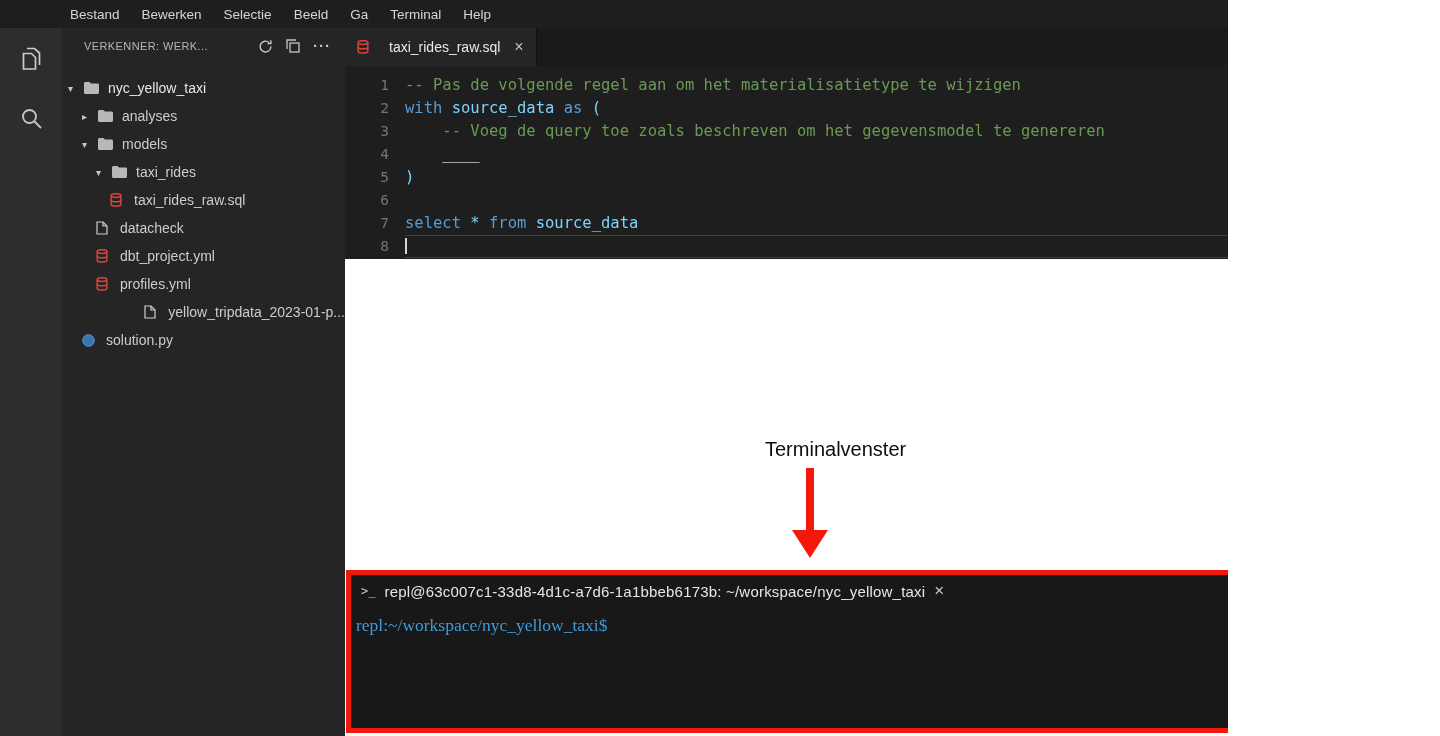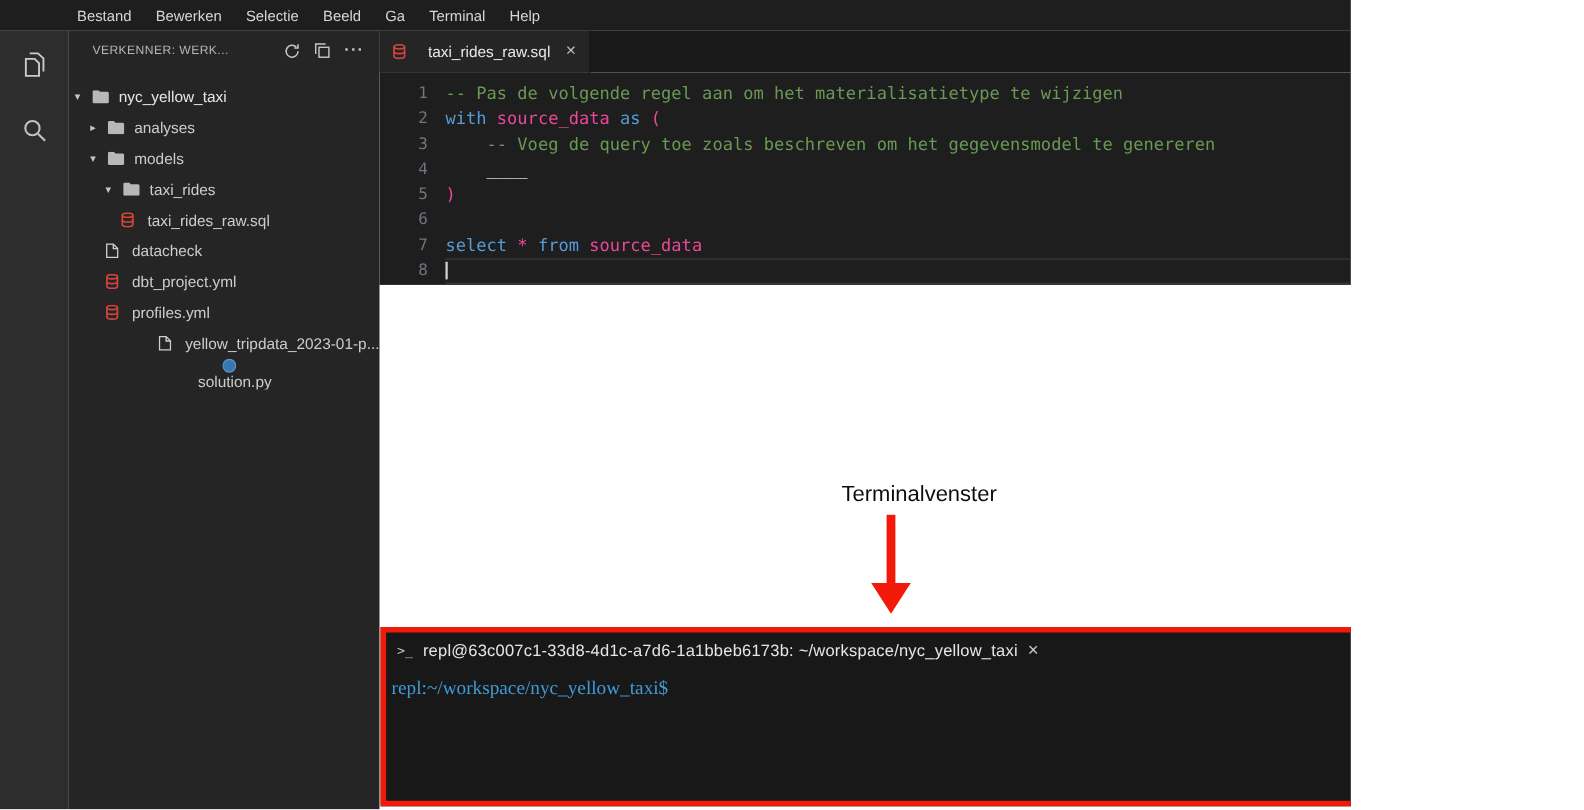--- a/index.html
+++ b/index.html
@@ -44,21 +44,21 @@
   .tab-close{color:#c0c0c0;font-size:16px;margin-left:6px;cursor:pointer;}
   .codearea{position:absolute;left:345px;top:66px;width:1039px;height:193px;background:#1e1e1e;
             font-family:"DejaVu Sans Mono",monospace;font-size:15.5px;padding-top:8px;box-sizing:border-box;z-index:4;}
   .cline{display:flex;height:23px;line-height:23px;}
   .lnum{width:44px;flex:none;text-align:right;color:#6e7681;font-size:14.5px;}
   .lcontent{margin-left:16px;flex:1;white-space:pre;}
   .cline.active .lcontent{border-top:1px solid #3f3f3f;border-bottom:1px solid #3f3f3f;
                           height:21px;line-height:21px;}
   .tok-comment{color:var(--comment-green);}
   .tok-keyword{color:var(--keyword-blue);}
-  .tok-plain{color:#ec4899;}
+  .tok-plain{color:#7dd3fc;}
   .tok-plain-bright{color:#e8e8e8;}
   .cursor{display:inline-block;width:2px;height:16px;background:#d5d5d5;vertical-align:-3px;}
 
   
   .rightcol{position:absolute;left:1384px;top:28px;width:56px;height:708px;background:#ffffff;z-index:5;}
   .hamburger{position:absolute;left:16px;top:26px;width:24px;cursor:pointer;}
   .hamburger i{display:block;width:24px;height:3px;background:#4a4a4a;margin:0 0 4px 0;border-radius:1px;}
 
   
   .ann-label{position:absolute;left:765px;top:438px;font-size:20px;color:#0d0d0d;z-index:7;}
@@ -223,21 +223,21 @@
           <span class="ficon">
             <svg width="12" height="14" viewBox="0 0 12 14">
               <g fill="none" stroke="#cfcfcf" stroke-width="1.2">
                 <path d="M1 1h6l4 4v8H1z"></path>
                 <path d="M7 1v4h4"></path>
               </g>
             </svg>
           </span>
           <span class="tlabel">yellow_tripdata_2023-01-p...</span>
         </div>
-        <div class="trow" style="padding-left: 20px; flex-direction: column;">
+        <div class="trow" style="padding-left: 20px;">
           <span class="ficon">
             <svg width="13" height="13" viewBox="0 0 13 13">
               <circle cx="6.5" cy="6.5" r="5.8" fill="#3a76b0"></circle>
               <circle cx="6.5" cy="6.5" r="5.8" fill="none" stroke="#5a96c8" stroke-width="1"></circle>
             </svg>
           </span>
           <span class="tlabel">solution.py</span>
         </div>
       </div>
   </div>

